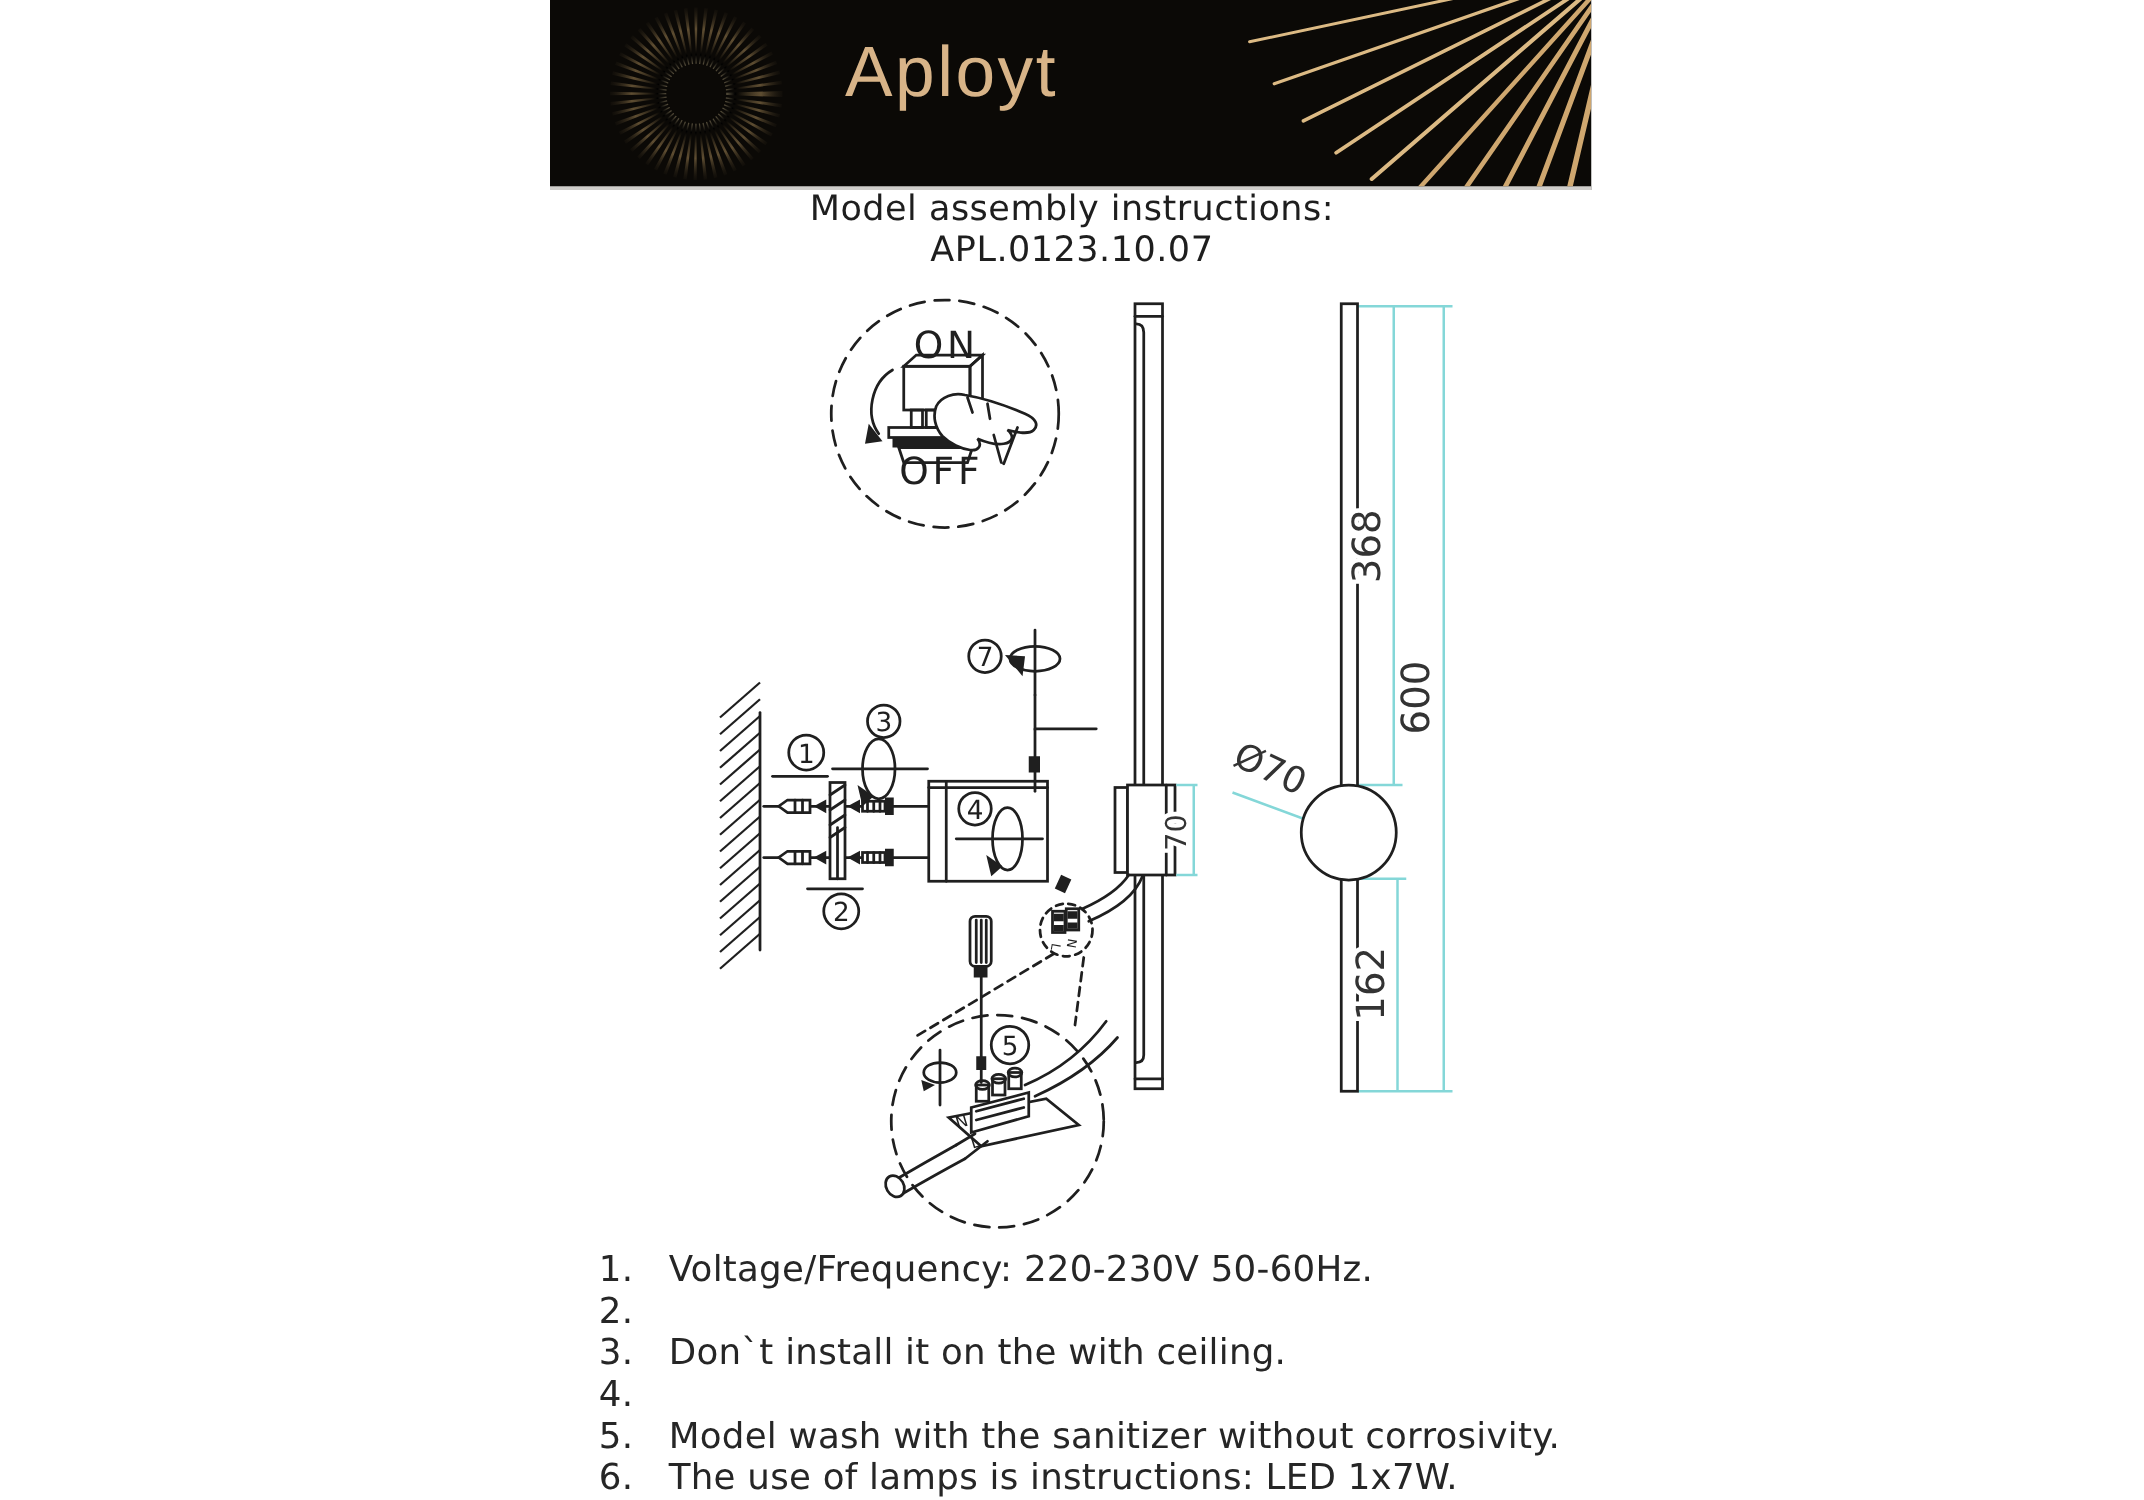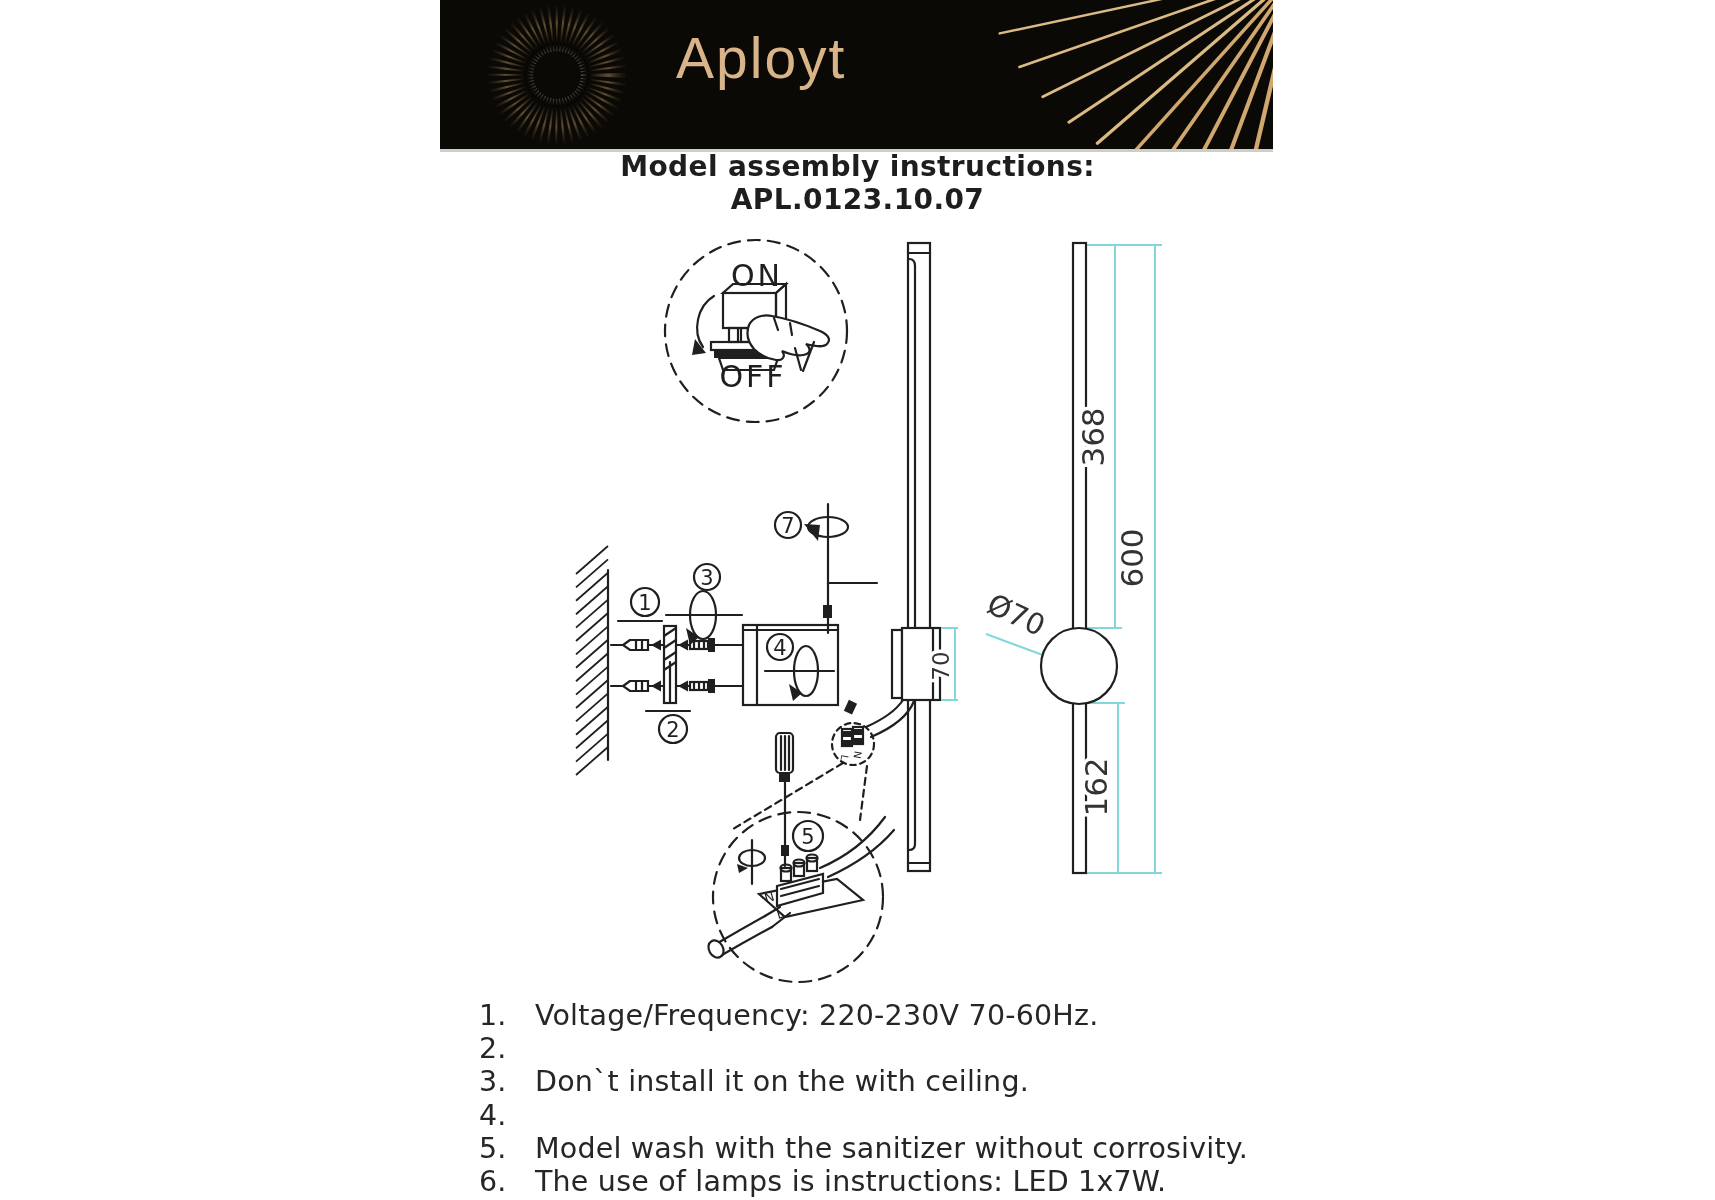--- a/index.html
+++ b/index.html
@@ -14,21 +14,21 @@
     background:#0b0906; overflow:hidden; border-bottom:3px solid #cfcdca;
   }
   .banner-art { position:absolute; left:0; top:0; width:833px; height:152px; }
   .brand {
     position:absolute; left:216px; top:30px; line-height:1;
     font-family:Liberation Sans, sans-serif;
     font-size:57px; letter-spacing:2px; color:#d8b488; font-weight:400;margin-left:20px;
   }
   
   .title-block { position:absolute; left:0; top:150px; width:1715px; text-align:center; }
-  .title-line  { font-size:28px; line-height:33px; letter-spacing:.4px; color:#1e1e1e; font-weight:700; }
+  .title-line  { font-size:28px; line-height:33px; letter-spacing:.4px; color:#1e1e1e; font-weight:400; }
   
   .diagram { position:absolute; left:540px; top:210px; width:640px; height:800px; }
   .diagram text { font-family:"DejaVu Sans",sans-serif; }
   .cnum  { font-family:"DejaVu Serif",serif; font-size:21px; fill:#1f1f1f; text-anchor:middle; }
   .sw-label { font-family:"DejaVu Sans Mono",monospace; font-size:30px; letter-spacing:3px; fill:#1f1f1f; text-anchor:middle; }
   .dim-t { fill:#333; stroke:#fff; stroke-width:7px; paint-order:stroke; text-anchor:middle; }
   .ink   { stroke:#1f1f1f; fill:none; stroke-width:2.2; stroke-linecap:round; }
   .inkf  { fill:#1f1f1f; stroke:none; }
   .wht   { fill:#ffffff; }
   
@@ -294,21 +294,21 @@
       <text class="dim-t" x="1143" y="558" font-size="31" transform="rotate(-90 1143 558)">600</text>
       <text class="dim-t" x="1107" y="787" font-size="31" transform="rotate(-90 1107 787)">162</text>
       <text class="dim-t" x="949" y="666" font-size="23" transform="rotate(-90 949 666)">70</text>
       <text class="dim-t" x="1012" y="624" font-size="29" transform="rotate(25 1012 624)">Ø70</text>
     </g>
   </svg>
 
   <div class="notes">
     <div class="note-row">
       <span class="note-num">1.</span>
-      <span class="note-text">Voltage/Frequency: 220-230V 70-60Hz.</span>
+      <span class="note-text">Voltage/Frequency: 220-230V 50-60Hz.</span>
     </div>
     <div class="note-row">
       <span class="note-num">2.</span>
     </div>
     <div class="note-row">
       <span class="note-num">3.</span>
       <span class="note-text">Don`t install it on the with ceiling.</span>
     </div>
     <div class="note-row">
       <span class="note-num">4.</span>

